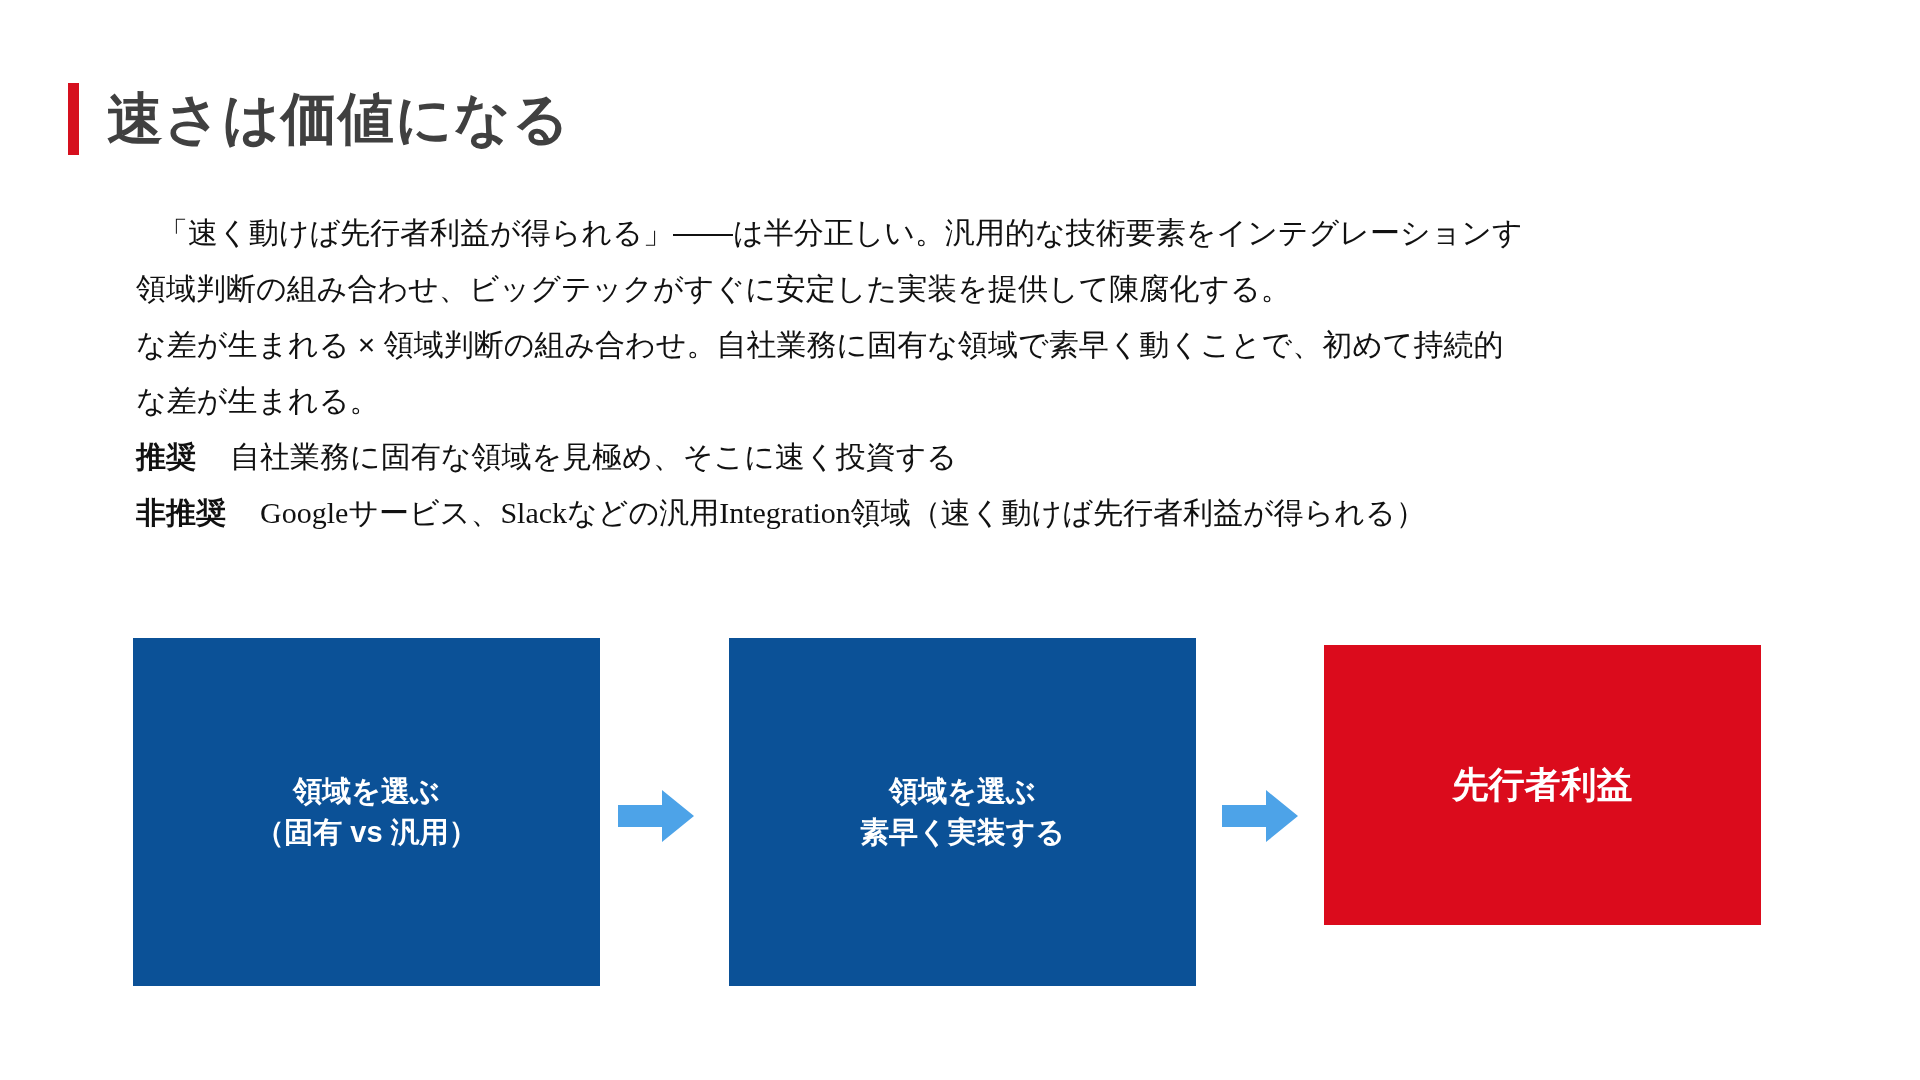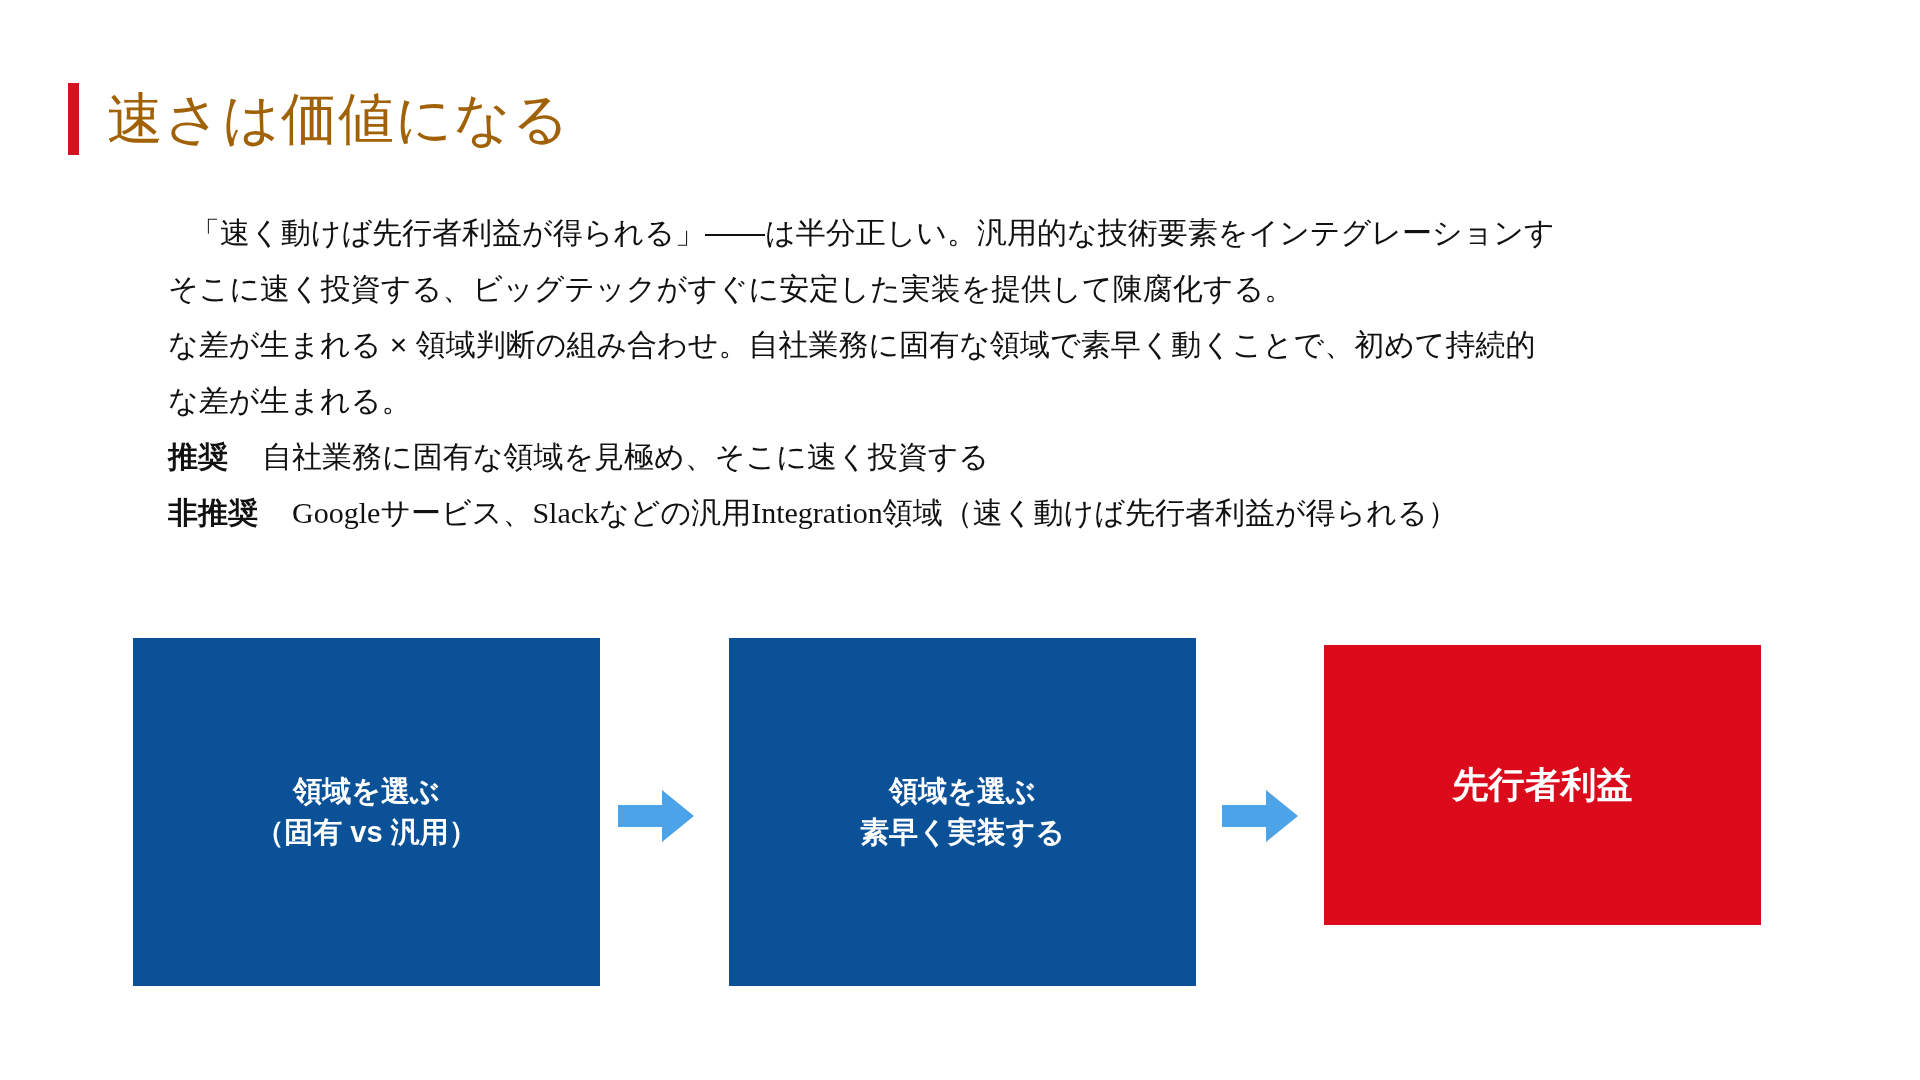--- a/index.html
+++ b/index.html
@@ -31,34 +31,33 @@
   }
   .title-bar {
     width: 11px;
     height: 72px;
     background: #D6101E;
     margin-right: 28px;
     flex: none;
   }
   .title-text {
     font-size: 56px;
-    font-weight: 400;
-    color: #a16207;
+    font-weight: 700;
+    color: #404040;
     letter-spacing: 0.02em;
     line-height: 1.05;
     white-space: nowrap;
   }
 
   
   .body-block {
     position: absolute;
     left: 136px;
     top: 205px;
     width: 1690px;
-    margin-left: 32px;
   }
   .body-line {
     font-size: 30px;
     line-height: 56px;
     color: #111111;
     white-space: nowrap;
   }
   .body-line.indent {
     text-indent: 22px;
   }
@@ -140,21 +139,21 @@
 
 <div class="slide">
 
   <div class="title-row">
     <div class="title-bar"></div>
     <h1 class="title-text">速さは価値になる</h1>
   </div>
 
   <div class="body-block">
     <div class="body-line indent">「速く動けば先行者利益が得られる」——は半分正しい。汎用的な技術要素をインテグレーションす</div>
-    <div class="body-line">そこに速く投資する、ビッグテックがすぐに安定した実装を提供して陳腐化する。</div>
+    <div class="body-line">領域判断の組み合わせ、ビッグテックがすぐに安定した実装を提供して陳腐化する。</div>
     <div class="body-line">な差が生まれる × 領域判断の組み合わせ。自社業務に固有な領域で素早く動くことで、初めて持続的</div>
     <div class="body-line">な差が生まれる。</div>
 
     <div class="rec-line">
       <span class="rec-label">推奨</span><span class="rec-gap"></span><span>自社業務に固有な領域を見極め、そこに速く投資する</span>
     </div>
 
     <div class="rec-line">
       <span class="rec-label">非推奨</span><span class="rec-gap"></span><span>Googleサービス、Slackなどの汎用Integration領域（速く動けば先行者利益が得られる）</span>
     </div>

